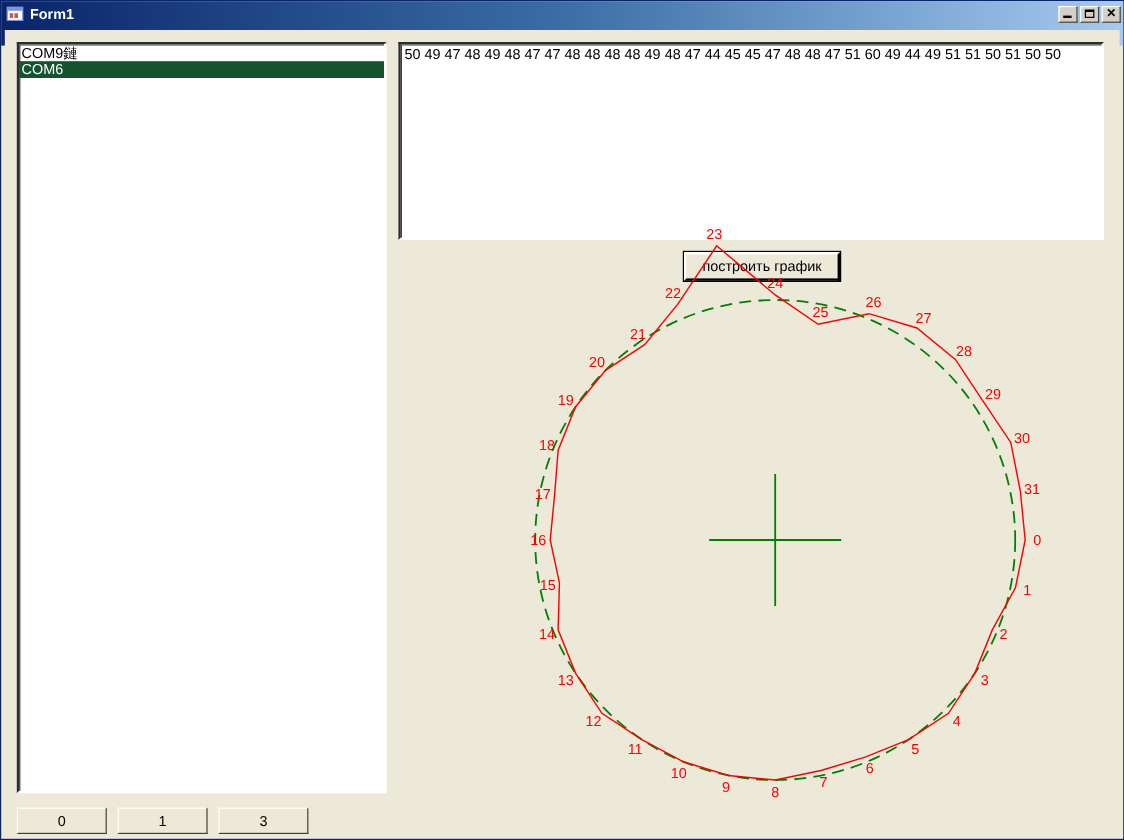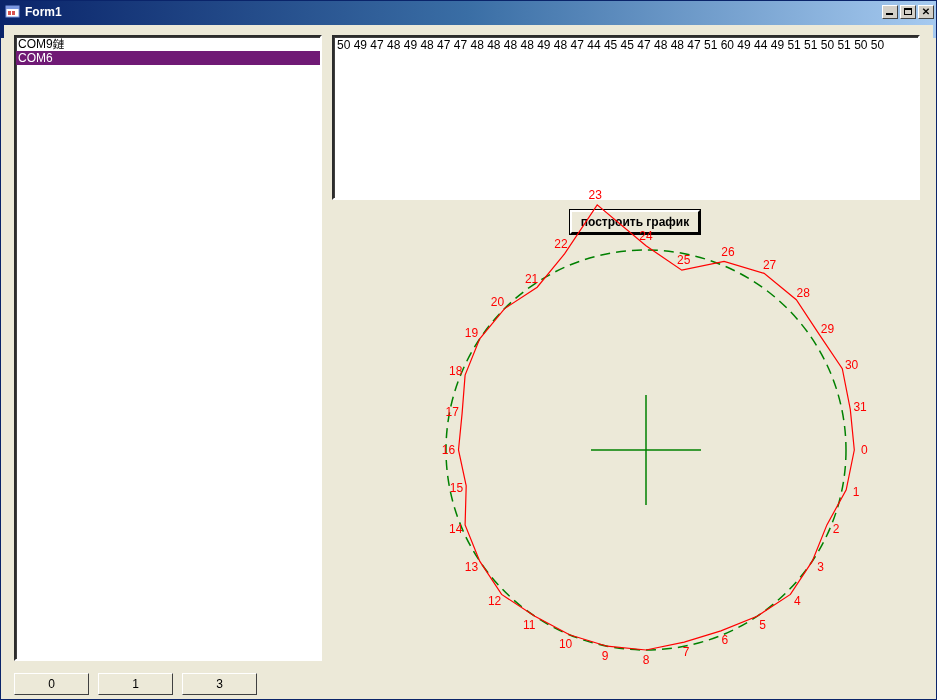--- a/index.html
+++ b/index.html
@@ -78,21 +78,21 @@
     overflow: hidden;
     font-size: 12px;
   }
   .listbox .item {
     padding: 0 2px;
     height: 14px;
     line-height: 14px;
     white-space: nowrap;
   }
   .listbox .item.selected {
-    background: #701a75;
+    background: #14532d;
     color: #fff;
   }
 
   .textbox {
     position: absolute;
     left: 328px; top: 10px;
     width: 588px; height: 165px;
     background: #fff;
     border: 2px inset #fff;
     border-top-color:#808080; border-left-color:#808080;
@@ -110,21 +110,21 @@
     left: 566px; top: 185px;
     width: 130px; height: 24px;
     background: #ece9d8;
     border: 2px outset #fff;
     border-top-color:#fff; border-left-color:#fff;
     border-right-color:#404040; border-bottom-color:#404040;
     box-shadow: 0 0 0 1px #000;
     box-sizing: border-box;
     font-size: 12px;
     cursor: default;
-    display:flex; align-items:center; justify-content:center;font-weight:bold;
+    display:flex; align-items:center; justify-content:center;
   }
 
   .bottom-btn {
     position: absolute;
     height: 22px;
     width: 75px;
     top: 648px;
     background: #ece9d8;
     border: 1px solid #404040;
     border-top-color:#fff; border-left-color:#fff;

